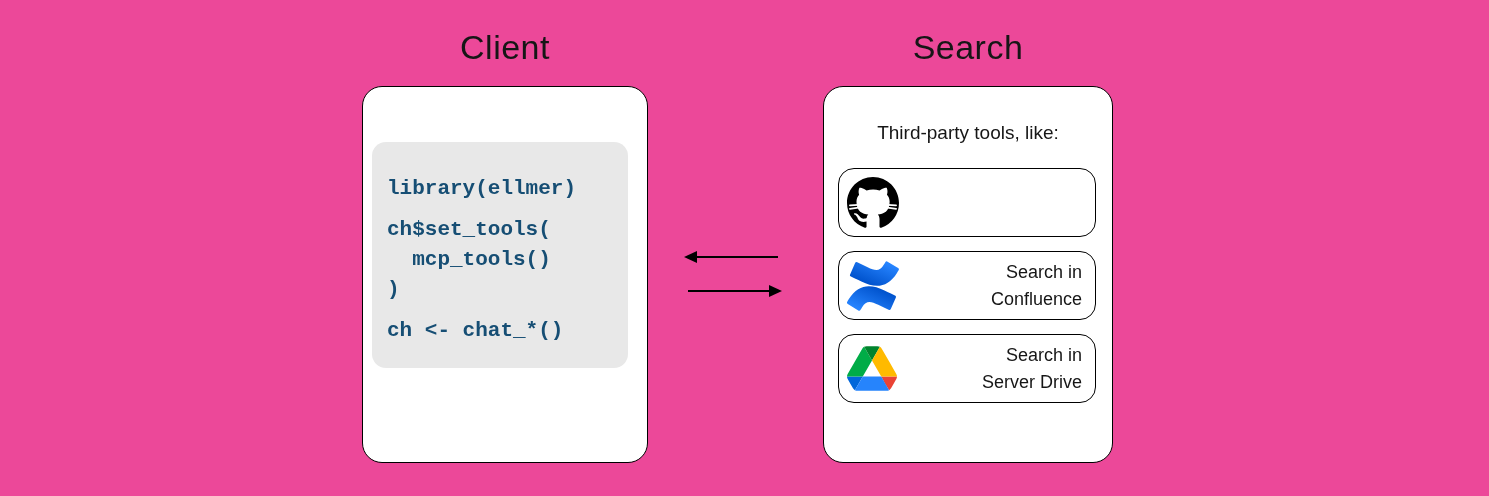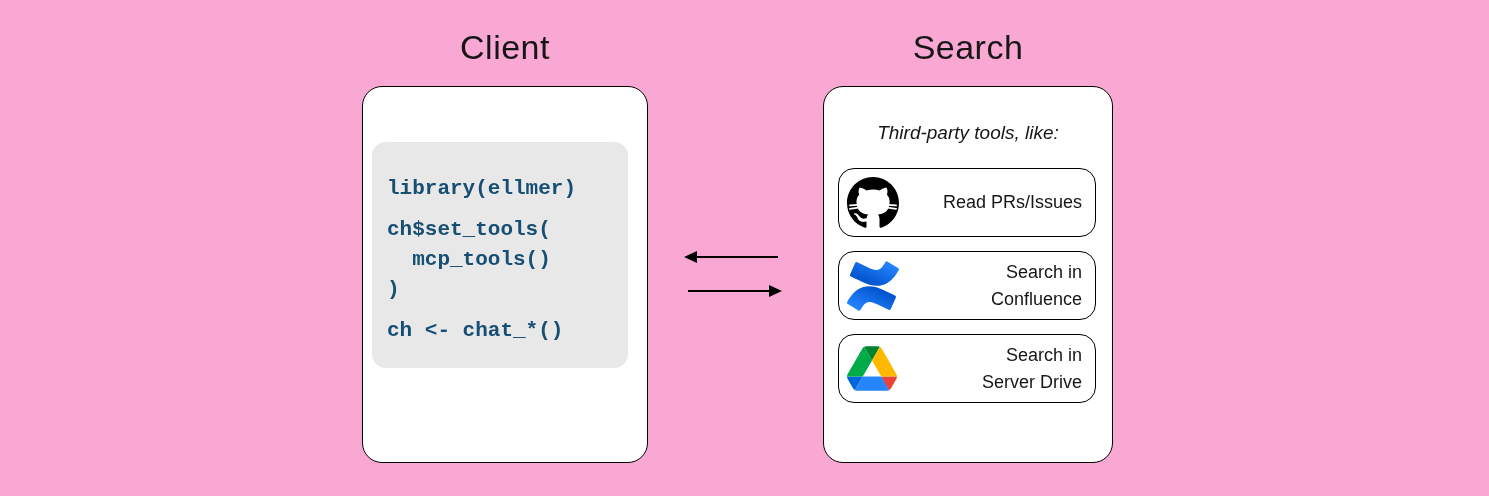--- a/index.html
+++ b/index.html
@@ -3,21 +3,21 @@
 <meta charset="utf-8">
 <style>
   * { margin: 0; padding: 0; box-sizing: border-box; }
   html, body { background: #ffffff; }
   body { font-family: "Liberation Sans", sans-serif; color: #1a1a1a; }
 
   .canvas {
     position: relative;
     width: 1489px;
     height: 496px;
-    background: #f9a8d4;
+    background: #ec4899;
     overflow: hidden;
   }
 
   .panel-title {
     position: absolute;
     top: 28px;
     text-align: center;
     font-size: 34px;
     font-weight: 500;
     letter-spacing: 0.5px;
@@ -65,21 +65,20 @@
   }
 
   .tools-heading {
     position: absolute;
     top: 35px;
     left: 0;
     width: 100%;
     text-align: center;
     font-size: 19px;
     color: #161616;
-    font-style: italic;
   }
 
   .tool-cards {
     position: absolute;
     left: 14px;
     top: 81px;
     width: 258px;
     display: flex;
     flex-direction: column;
     gap: 14px;
@@ -142,21 +141,20 @@
             <path fill="#000000" d="M8 0C3.58 0 0 3.58 0 8c0 3.54 2.29 6.53 5.47 7.59.4.07.55-.17.55-.38 0-.19-.01-.82-.01-1.49-2.01.37-2.53-.49-2.69-.94-.09-.23-.48-.94-.82-1.13-.28-.15-.68-.52-.01-.53.63-.01 1.08.58 1.23.82.72 1.21 1.87.87 2.33.66.07-.52.28-.87.51-1.07-1.78-.2-3.64-.89-3.64-3.95 0-.87.31-1.59.82-2.15-.08-.2-.36-1.02.08-2.12 0 0 .67-.21 2.2.82.64-.18 1.32-.27 2-.27s1.36.09 2 .27c1.53-1.04 2.2-.82 2.2-.82.44 1.1.16 1.92.08 2.12.51.56.82 1.27.82 2.15 0 3.07-1.87 3.75-3.65 3.95.29.25.54.73.54 1.48 0 1.07-.01 1.93-.01 2.2 0 .21.15.46.55.38A8.01 8.01 0 0 0 16 8c0-4.42-3.58-8-8-8z"></path>
             <g stroke="#ffffff" stroke-width="0.55" stroke-linecap="round">
               <line x1="0.9" y1="8.7" x2="3.5" y2="8.55"></line>
               <line x1="0.9" y1="9.8" x2="3.5" y2="9.45"></line>
               <line x1="15.1" y1="8.7" x2="12.5" y2="8.55"></line>
               <line x1="15.1" y1="9.8" x2="12.5" y2="9.45"></line>
             </g>
           </svg>
         </span>
         <div class="tool-label">
-          <div>Read PRs/Issues</div>
         </div>
       </div>
 
       <div class="tool-card">
         <span class="tool-icon">
           <svg width="52" height="50" viewBox="0 0 256 246">
             <defs>
               <linearGradient id="confA" x1="99%" y1="10%" x2="25%" y2="95%">
                 <stop offset="0.18" stop-color="#0052CC"></stop>
                 <stop offset="1" stop-color="#2684FF"></stop>

